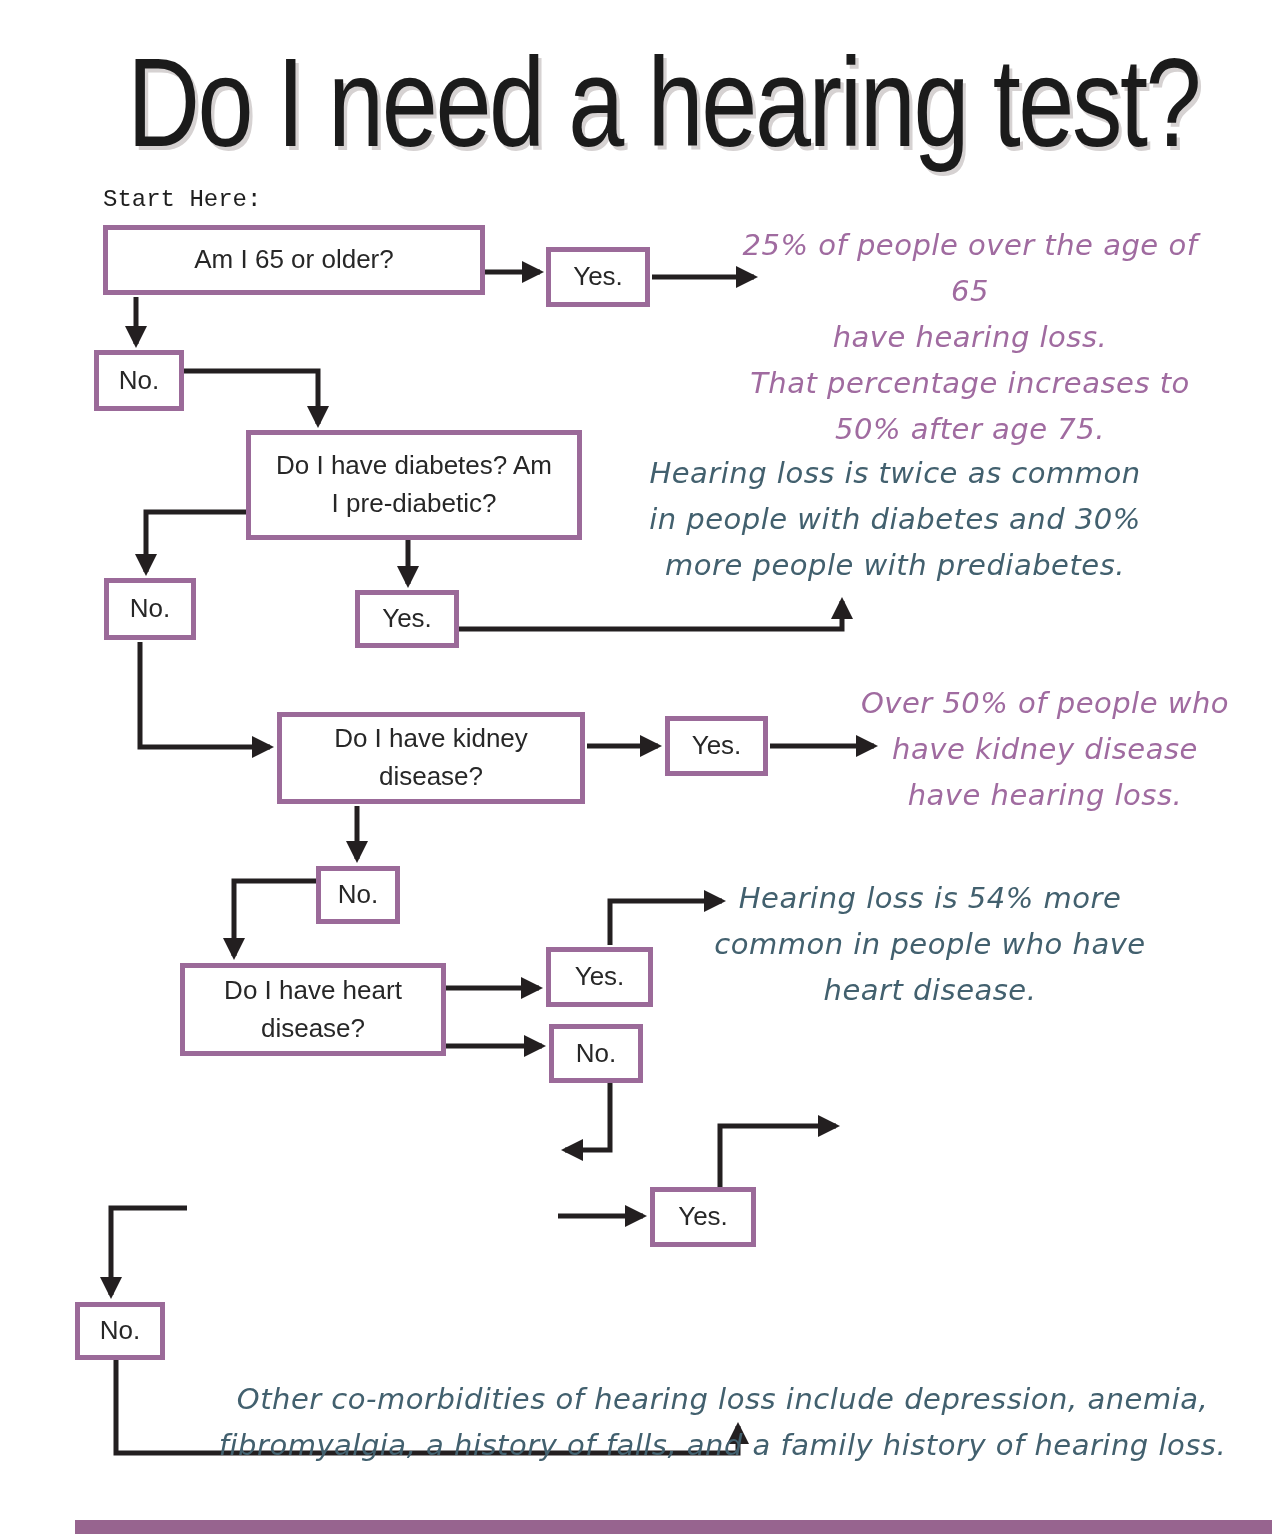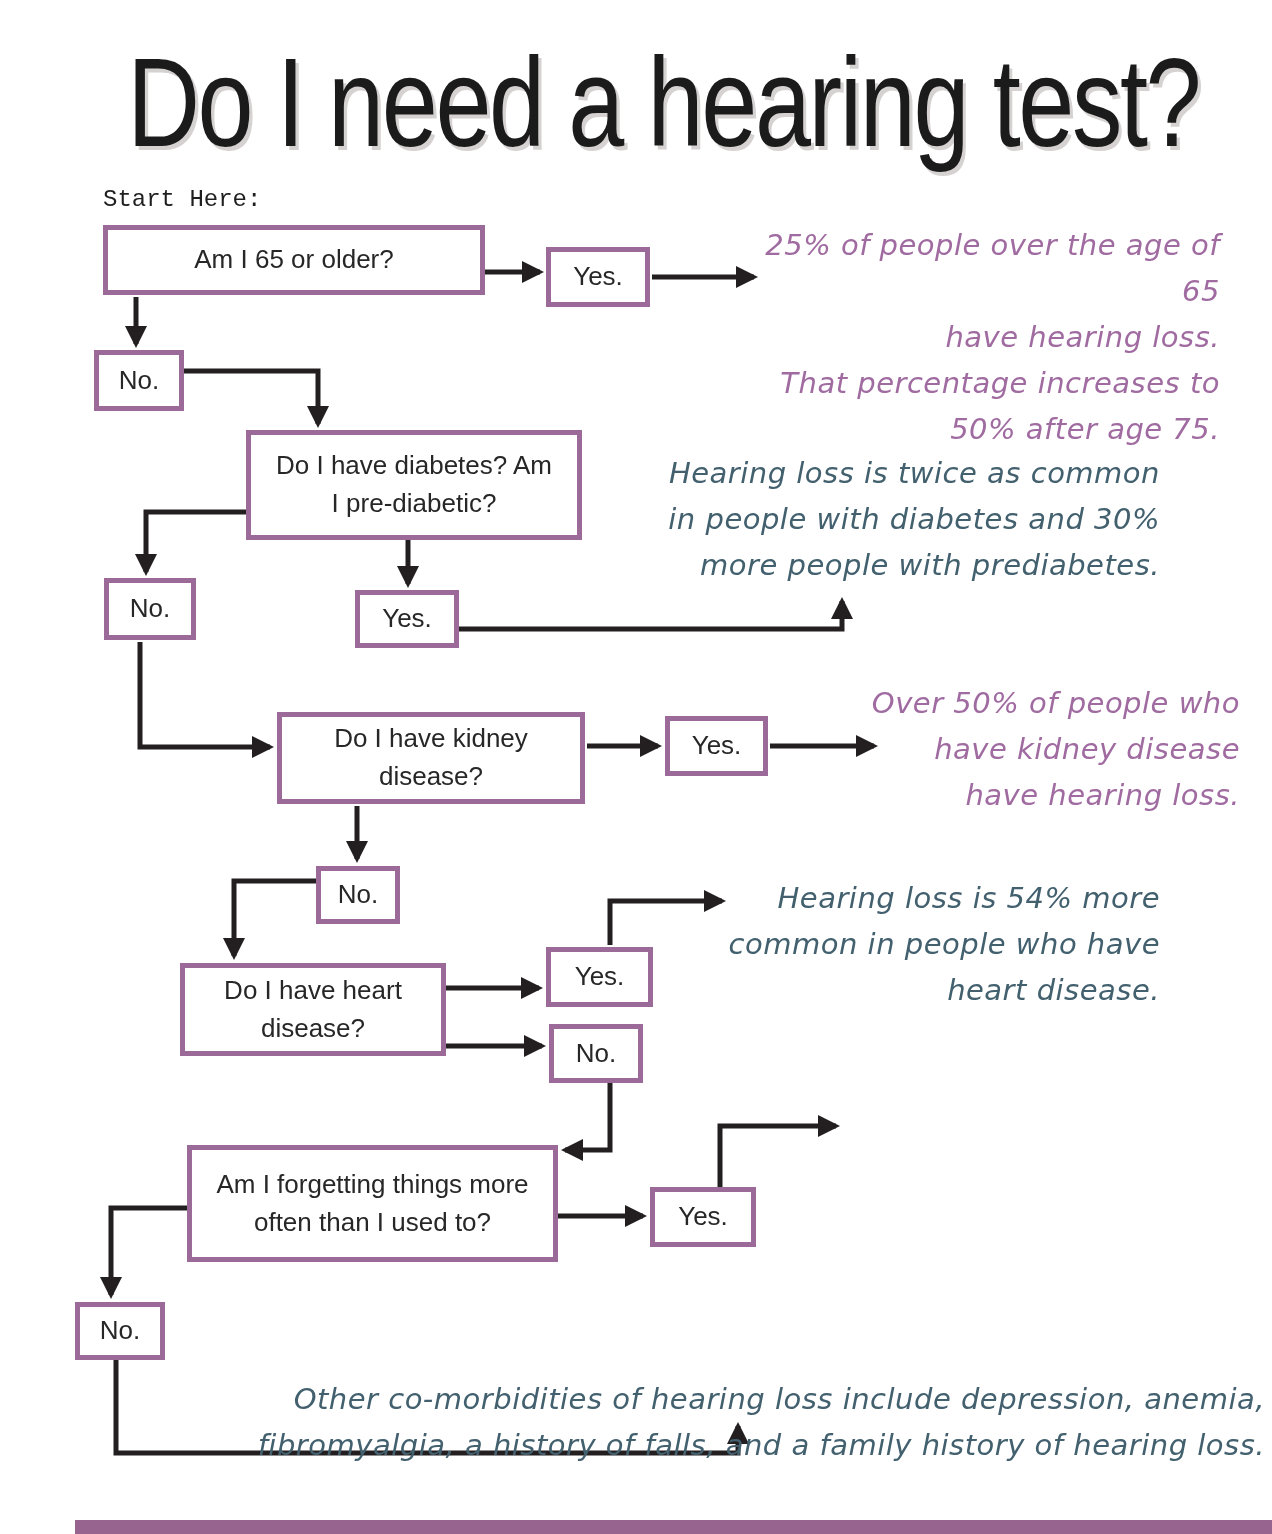--- a/index.html
+++ b/index.html
@@ -39,21 +39,21 @@
     justify-content:center;
     text-align:center;
     color:#272727;
     font-size:26px;
     line-height:1.45;
     white-space:pre-line;
   }
   .note{
     position:absolute;
     white-space:pre-line;
-    text-align:right;
+    text-align:center;
     font-family:"DejaVu Sans", cursive;
     font-style:italic;
     font-size:29px;
     line-height:46px;
     letter-spacing:0.5px;
   }
   .note.purple{color:#a06ba0;}
   .note.teal{color:#42606e;}
   svg.arrows{
     position:absolute;left:0;top:0;
@@ -105,22 +105,20 @@
     </g>
   </svg>
 
   <div class="qbox" style="left:103px;top:225px;width:382px;height:70px;">Am I 65 or older?</div>
   <div class="qbox" style="left:246px;top:430px;width:336px;height:110px;">Do I have diabetes? Am
 I pre-diabetic?</div>
   <div class="qbox" style="left:277px;top:712px;width:308px;height:92px;">Do I have kidney
 disease?</div>
   <div class="qbox" style="left:180px;top:963px;width:266px;height:93px;">Do I have heart
 disease?</div>
-  <div class="qbox" style="left:187px;top:1145px;width:371px;height:117px;">Am I forgetting things more
-often than I used to?</div>
 
   <div class="abox" style="left:546px;top:247px;width:104px;height:60px;">Yes.</div>
   <div class="abox" style="left:94px;top:350px;width:90px;height:61px;">No.</div>
   <div class="abox" style="left:104px;top:578px;width:92px;height:62px;">No.</div>
   <div class="abox" style="left:355px;top:590px;width:104px;height:58px;">Yes.</div>
   <div class="abox" style="left:665px;top:716px;width:103px;height:60px;">Yes.</div>
   <div class="abox" style="left:316px;top:866px;width:84px;height:58px;">No.</div>
   <div class="abox" style="left:546px;top:947px;width:107px;height:60px;">Yes.</div>
   <div class="abox" style="left:549px;top:1024px;width:94px;height:59px;">No.</div>
   <div class="abox" style="left:650px;top:1187px;width:106px;height:60px;">Yes.</div>

